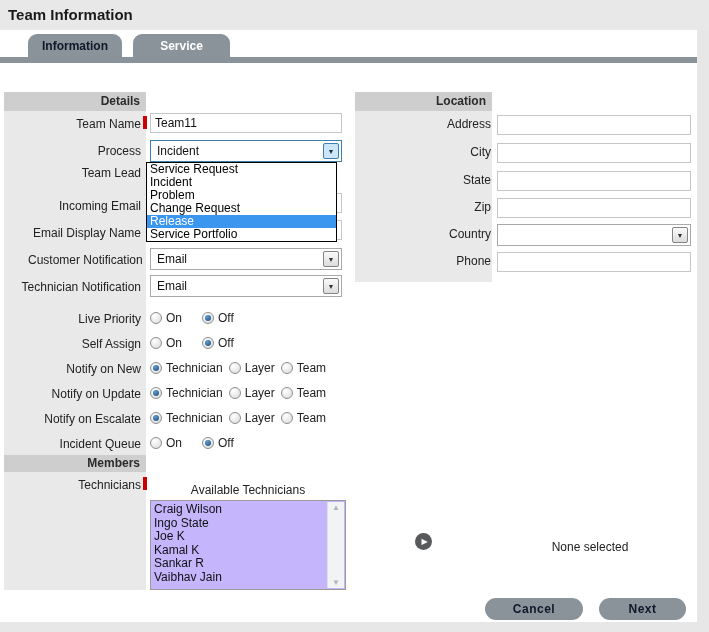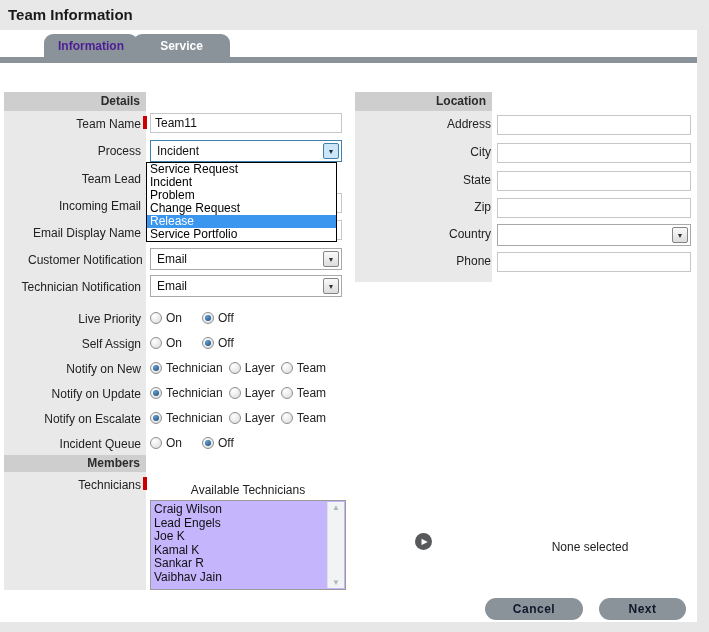--- a/index.html
+++ b/index.html
@@ -7,21 +7,21 @@
   body { background:#e7e7e7; font-family:"Liberation Sans", sans-serif; }
   .screen { position:relative; width:709px; height:632px; overflow:hidden; }
 
   .title-bar { position:absolute; left:0; top:0; width:709px; height:30px; background:#e8e8e8; }
   .page-title { position:absolute; left:8px; top:6px; font-size:15px; font-weight:bold; color:#1a1a1a;text-align:right; }
 
   .content { position:absolute; left:0; top:30px; width:697px; height:592px; background:#ffffff; }
 
   .tab { position:absolute; top:4px; height:24px; background:#8b939a; border-radius:9px 9px 0 0;
          text-align:center; line-height:25px; font-size:12px; font-weight:bold; cursor:pointer; }
-  .tab.active { color:#4c1d95;margin-left:16px; }
+  .tab.active { color:#0f172a; }
   .tab.inactive { color:#ffffff; }
   .tab-underline { position:absolute; left:0; top:27px; width:697px; height:6px; background:#8b939a; }
 
   .lcol { position:absolute; background:#e9e9e9; }
   .sect { position:absolute; height:19px; background:#cecece; font-size:12px; font-weight:bold; color:#2b2b2b;
           line-height:19px; text-align:right; padding-right:6px; }
 
   .lbl { position:absolute; left:4px; width:137px; text-align:right; font-size:12px; color:#222222;
          white-space:nowrap; }
   .rlbl2 { left:355px; width:136px; }
@@ -90,21 +90,21 @@
     <div class="lcol" style="left:355px; top:81px; width:137px; height:171px;"></div>
     <div class="lcol" style="left:4px; top:442px; width:142px; height:118px;"></div>
 
     <div class="sect" style="left:4px; top:62px; width:142px;">Details</div>
     <div class="sect" style="left:355px; top:62px; width:137px;">Location</div>
     <div class="sect" style="left:4px; top:425px; width:142px; height:17px; line-height:17px;">Members</div>
 
     <div class="lbl" style="top:87px;">Team Name</div>
     <div class="req" style="top:86px;"></div>
     <div class="lbl" style="top:114px;">Process</div>
-    <div class="lbl" style="top:142px;padding-left:28px;">Team Lead</div>
+    <div class="lbl" style="top:136px;padding-left:28px;">Team Lead</div>
     <div class="lbl" style="top:169px;">Incoming Email</div>
     <div class="lbl" style="top:196px;">Email Display Name</div>
     <div class="lbl" style="top:223px;padding-left:24px;">Customer Notification</div>
     <div class="lbl" style="top:250px;">Technician Notification</div>
     <div class="lbl" style="top:282px;">Live Priority</div>
     <div class="lbl" style="top:307px;">Self Assign</div>
     <div class="lbl" style="top:332px;">Notify on New</div>
     <div class="lbl" style="top:357px;">Notify on Update</div>
     <div class="lbl" style="top:382px;">Notify on Escalate</div>
     <div class="lbl" style="top:407px;">Incident Queue</div>
@@ -198,21 +198,21 @@
     <input class="tinput rinput" style="top: 222px;">
 
     <div class="lbl" style="top:448px;">Technicians</div>
     <div class="req" style="top:447px;"></div>
 
     <div class="cthead" style="left:150px; top:453px; width:196px;">Available Technicians</div>
 
     <div class="listbox">
       <div class="lb-items">
         <div class="lb-item">Craig Wilson</div>
-        <div class="lb-item">Lead Engels</div>
+        <div class="lb-item">Ingo State</div>
         <div class="lb-item">Joe K</div>
         <div class="lb-item">Kamal K</div>
         <div class="lb-item">Sankar R</div>
         <div class="lb-item">Vaibhav Jain</div>
       </div>
       <div class="lb-scroll">
         <div class="lb-arrow up">▲</div>
         <div class="lb-arrow down">▼</div>
       </div>
     </div>

